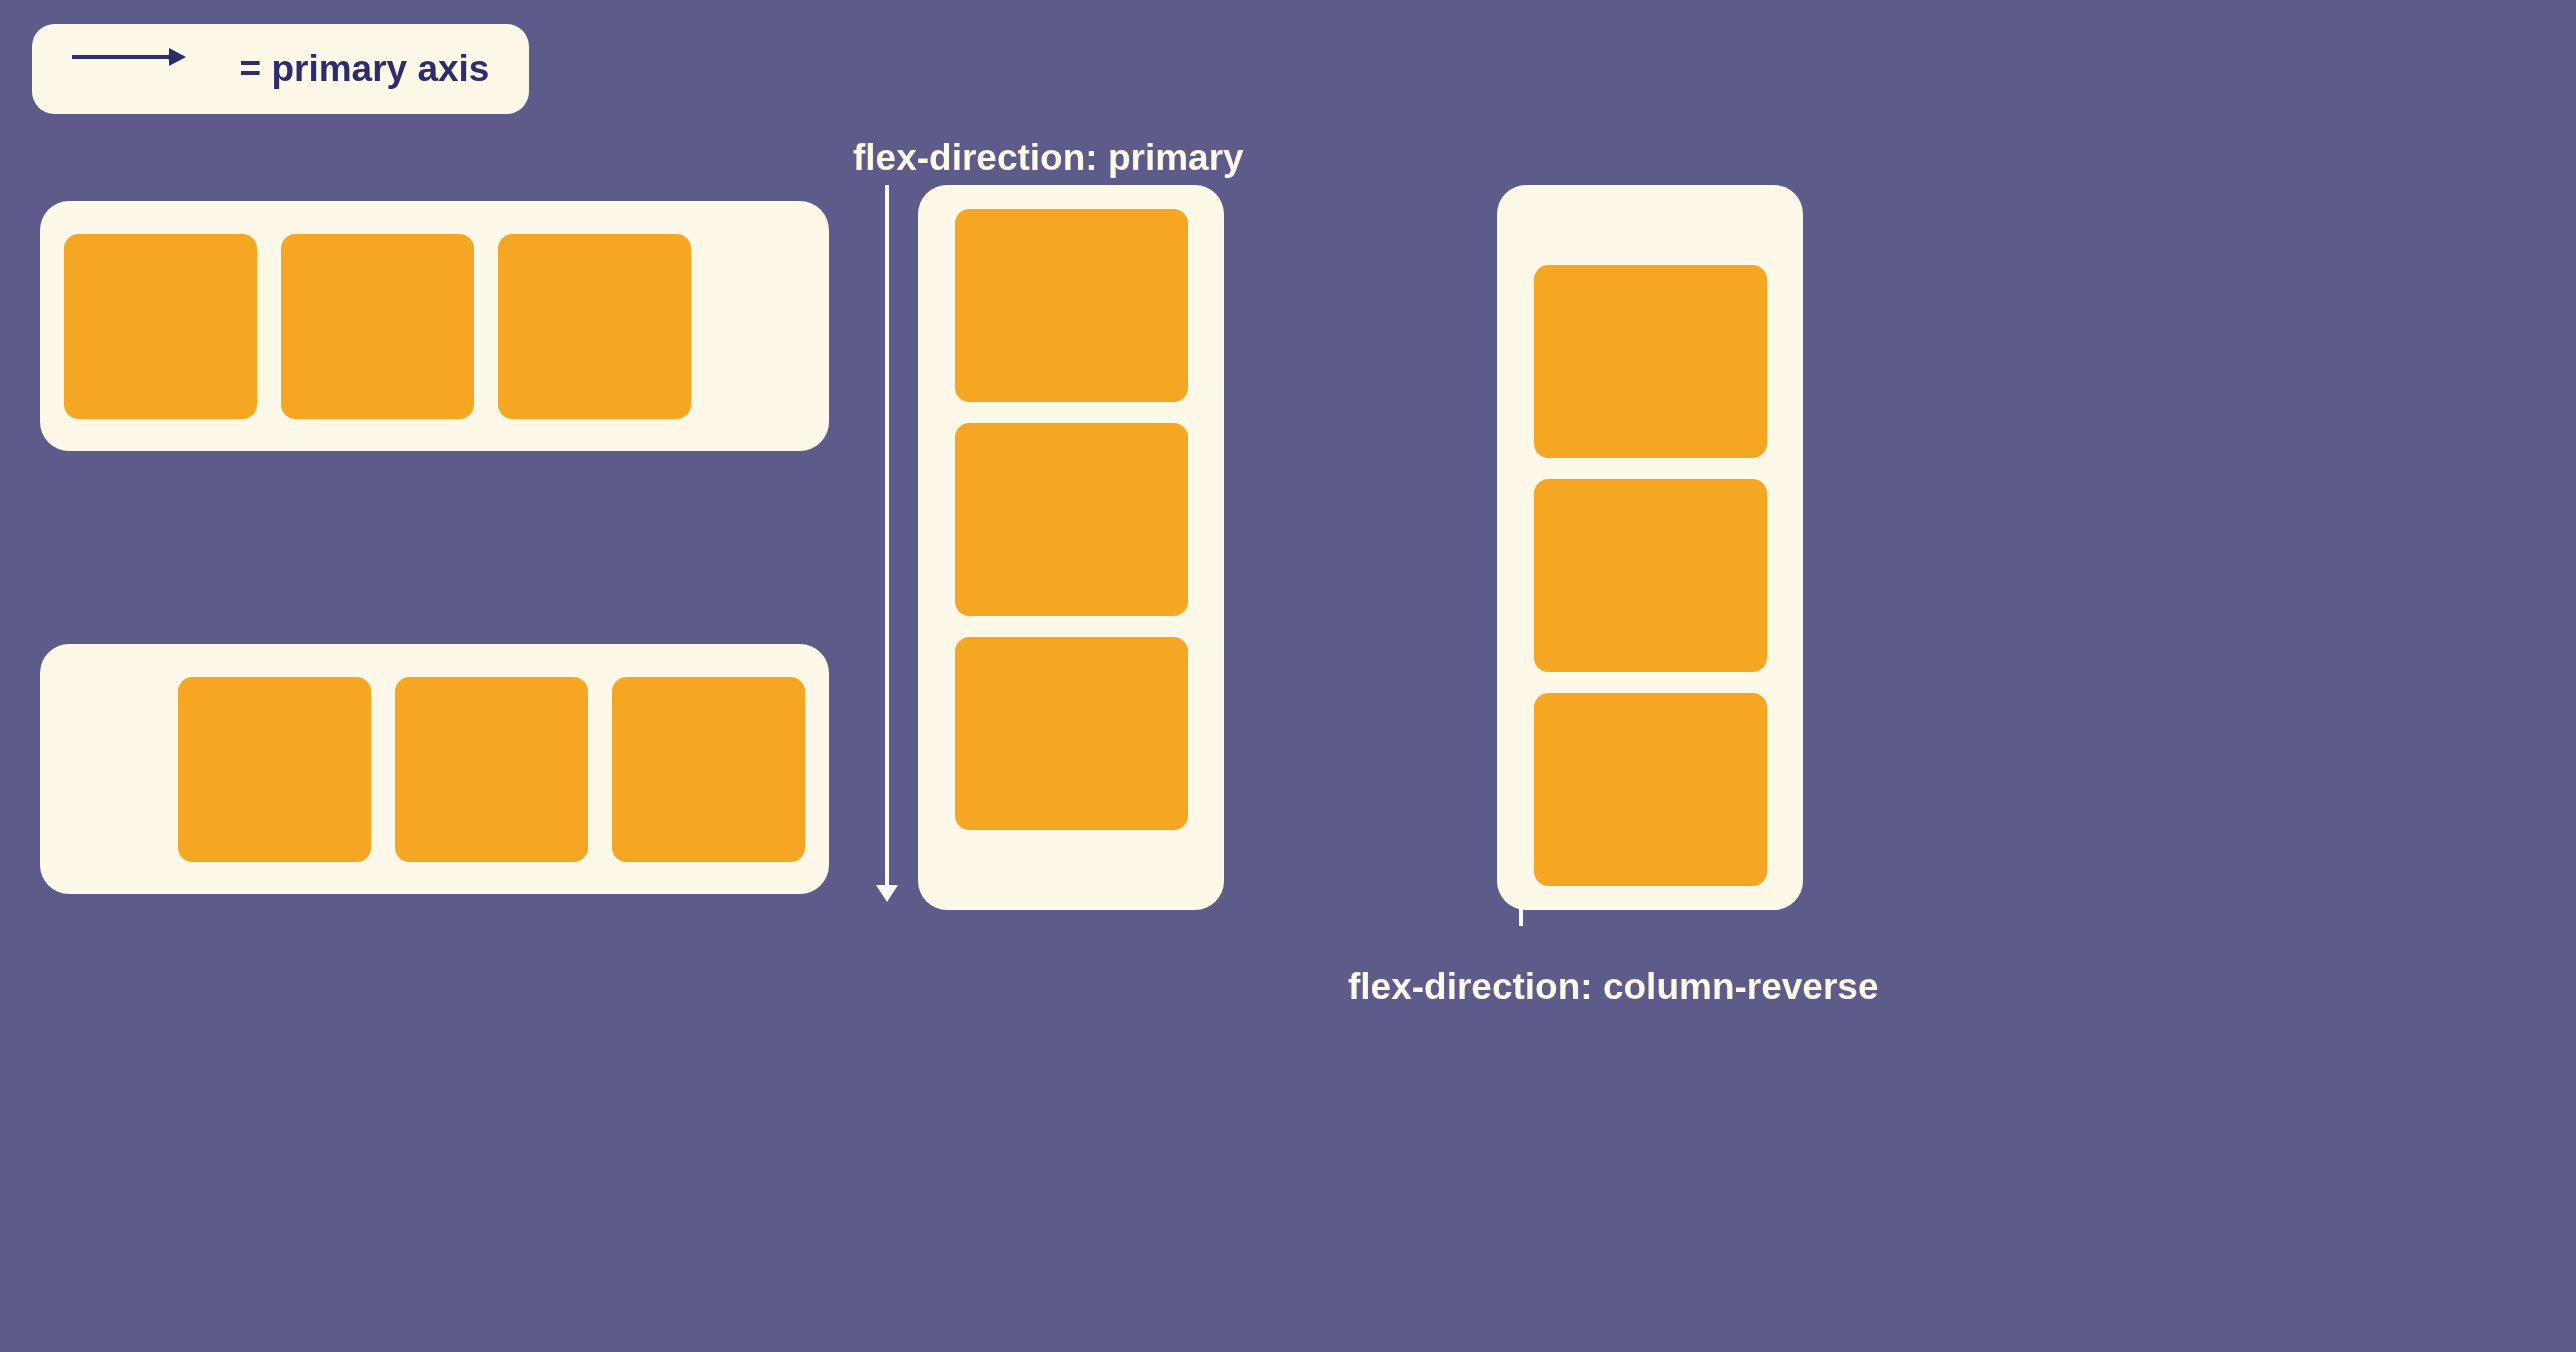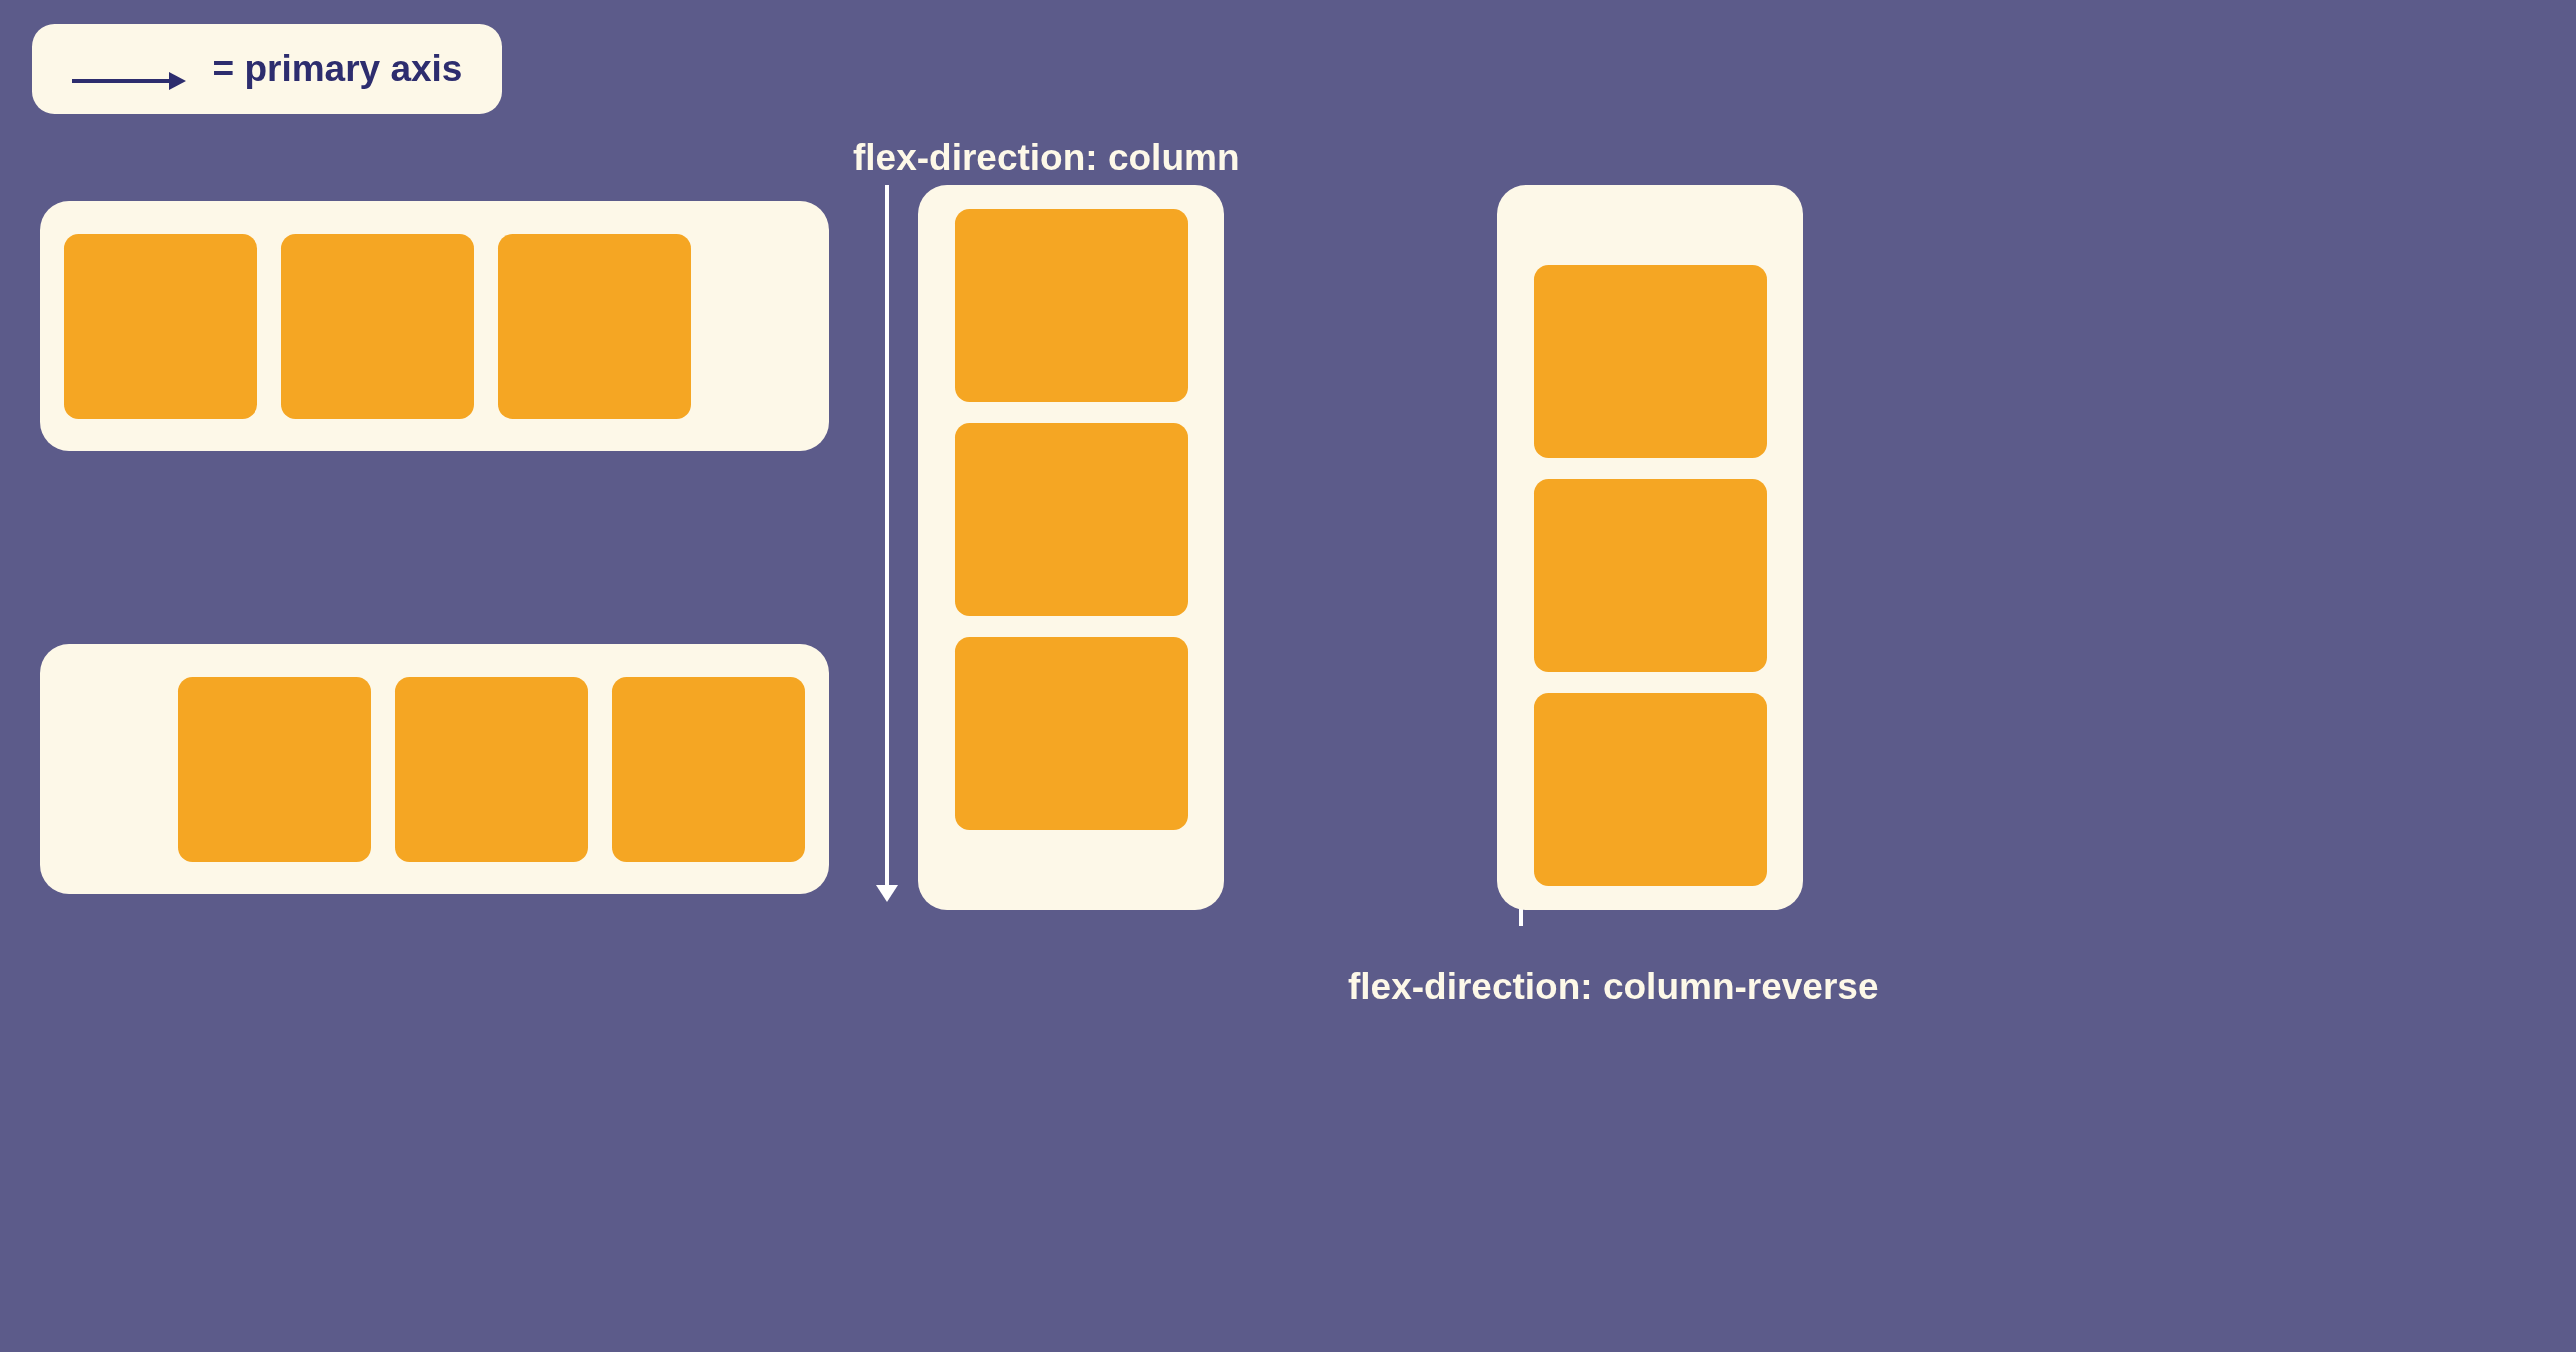--- a/index.html
+++ b/index.html
@@ -15,22 +15,22 @@
 
     
     .legend-box {
       position: absolute;
       top: 24px;
       left: 32px;
       background-color: #fdf8e8;
       border-radius: 22.5px;
       padding: 24px 40px;
       display: flex;
-      align-items: flex-end;
-      gap: 4px;
+      align-items: flex-start;
+      gap: 31px;
     }
 
     .legend-arrow {
       display: flex;
       align-items: center;
       gap: 0;
     }
 
     .legend-text {
       font-size: 37px;
@@ -221,21 +221,21 @@
   <div class="arrow-line-h" style="width: 692px;"></div>
   <div class="arrow-head-left"></div>
 </div>
 
 <div class="flex-container row-reverse-container">
   <div class="orange-box"></div>
   <div class="orange-box"></div>
   <div class="orange-box"></div>
 </div>
 
-<div class="section-label" style="top: 137px; left: 853px;">flex-direction: column</div>
+<div class="section-label" style="top: 137px; left: 853px;">flex-direction: primary</div>
 
 <div class="arrow-vertical" style="top: 185px; left: 876px; height: 741px;">
   <div class="arrow-line-v" style="height: 700px;"></div>
   <div class="arrow-head-down"></div>
 </div>
 
 <div class="flex-container column-container">
   <div class="orange-box"></div>
   <div class="orange-box"></div>
   <div class="orange-box"></div>

